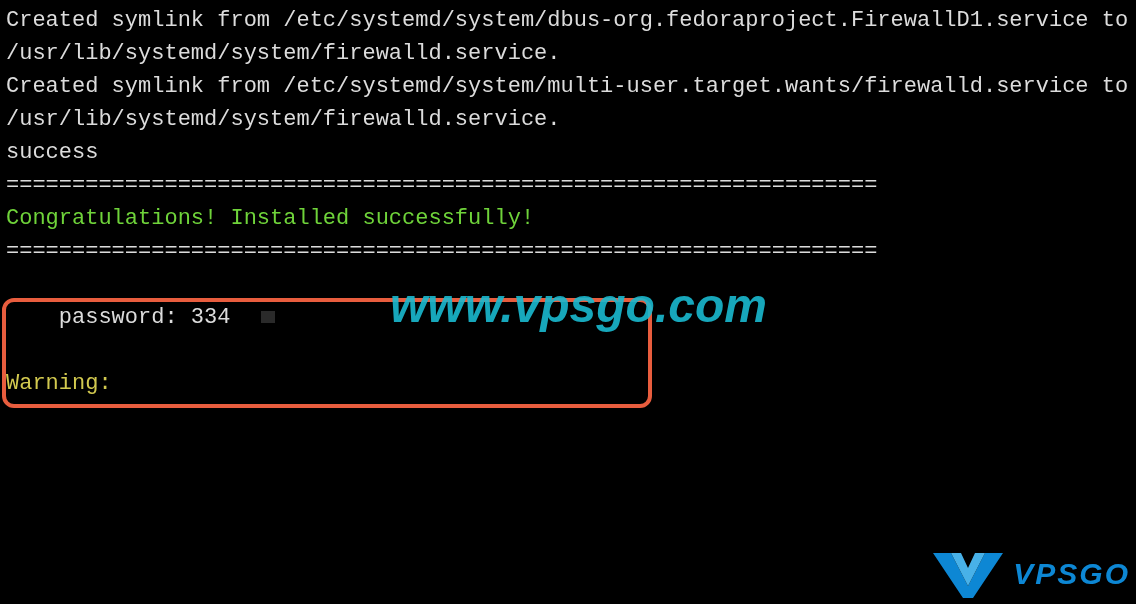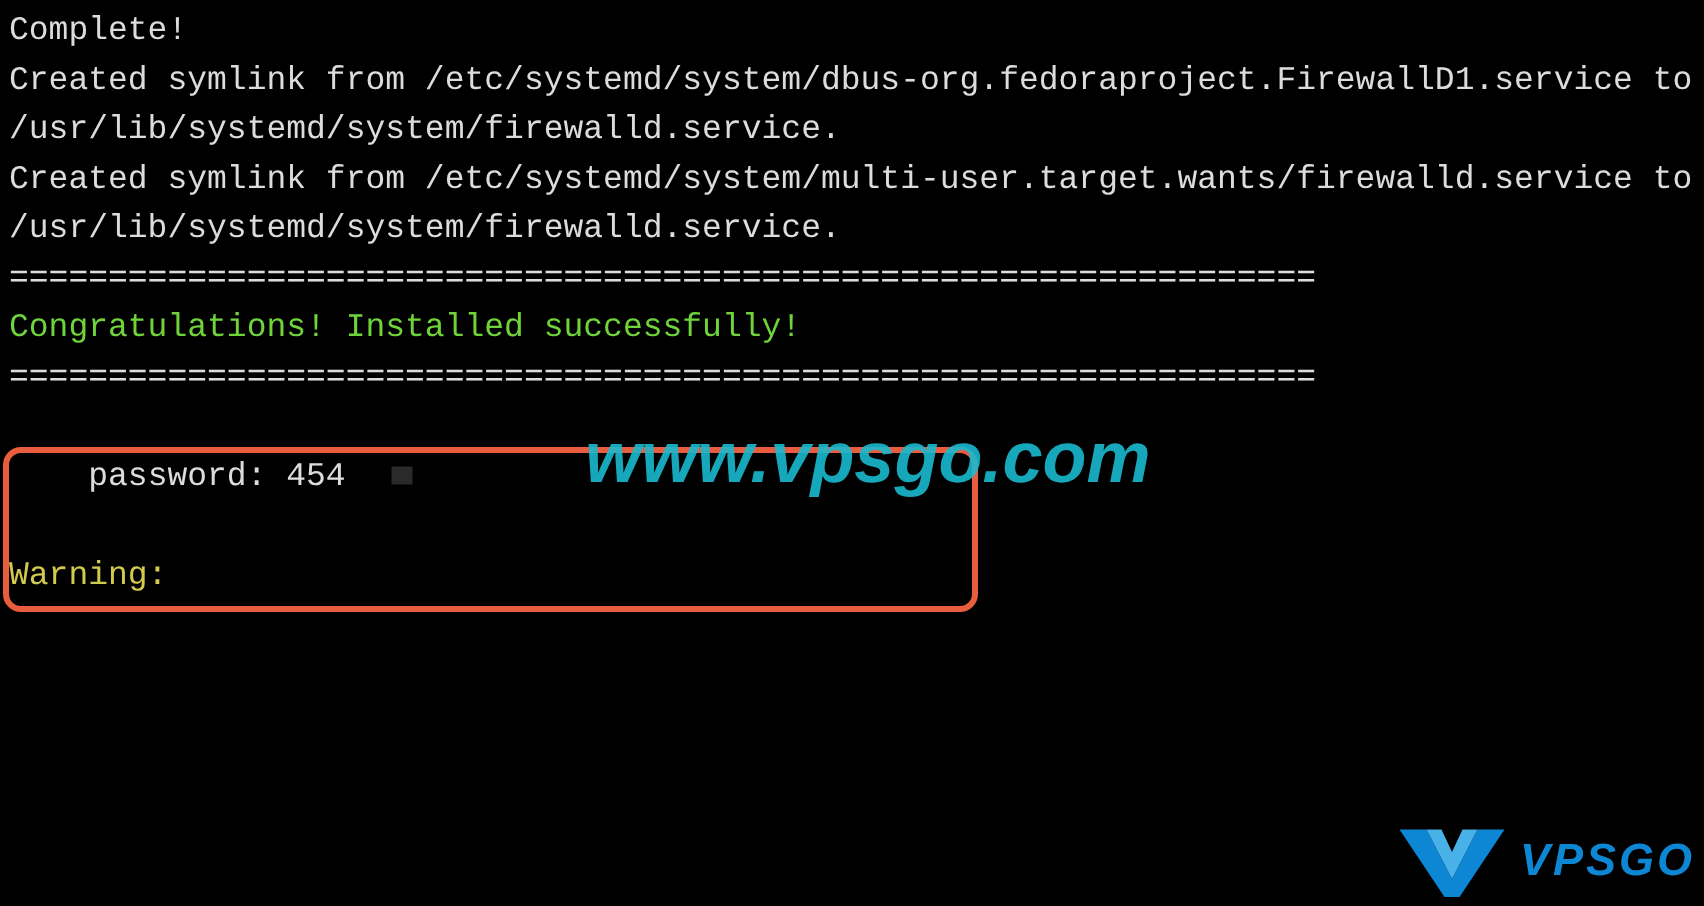--- a/index.html
+++ b/index.html
@@ -83,31 +83,31 @@
       width: 14px;
       height: 18px;
       margin: 0 4px;
       vertical-align: middle;
     }
   </style>
 </head>
 <body>
 
 <div>
-  <div class="line white">Complete!</div>
   <div class="line white">Created symlink from /etc/systemd/system/dbus-org.fedoraproject.FirewallD1.service to /usr/lib/systemd/system/firewalld.service.</div>
   <div class="line white">Created symlink from /etc/systemd/system/multi-user.target.wants/firewalld.service to /usr/lib/systemd/system/firewalld.service.</div>
+  <div class="line white">success</div>
   <div class="line white">==================================================================</div>
   <div class="line green">Congratulations! Installed successfully!</div>
   <div class="line white">==================================================================</div>
 
 
 
   <div class="line white">
-    <span>password: 454</span>  <span class="redact" style="width:14px;height:12px;"></span>
+    <span>password: 334</span>  <span class="redact" style="width:14px;height:12px;"></span>
   </div>
 
   <div class="line yellow">Warning:</div>
 
 </div>
 
 <div class="highlight-box"></div>
 
 <div class="watermark-text">www.vpsgo.com</div>
 

